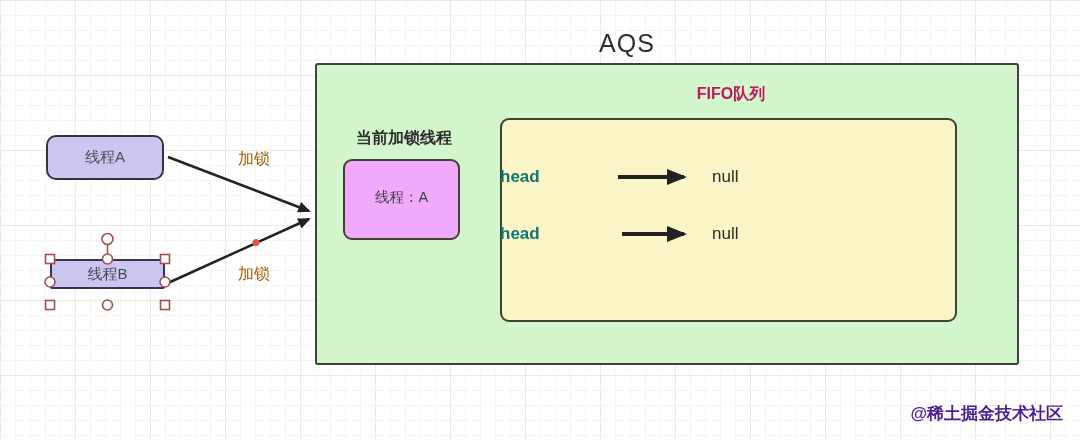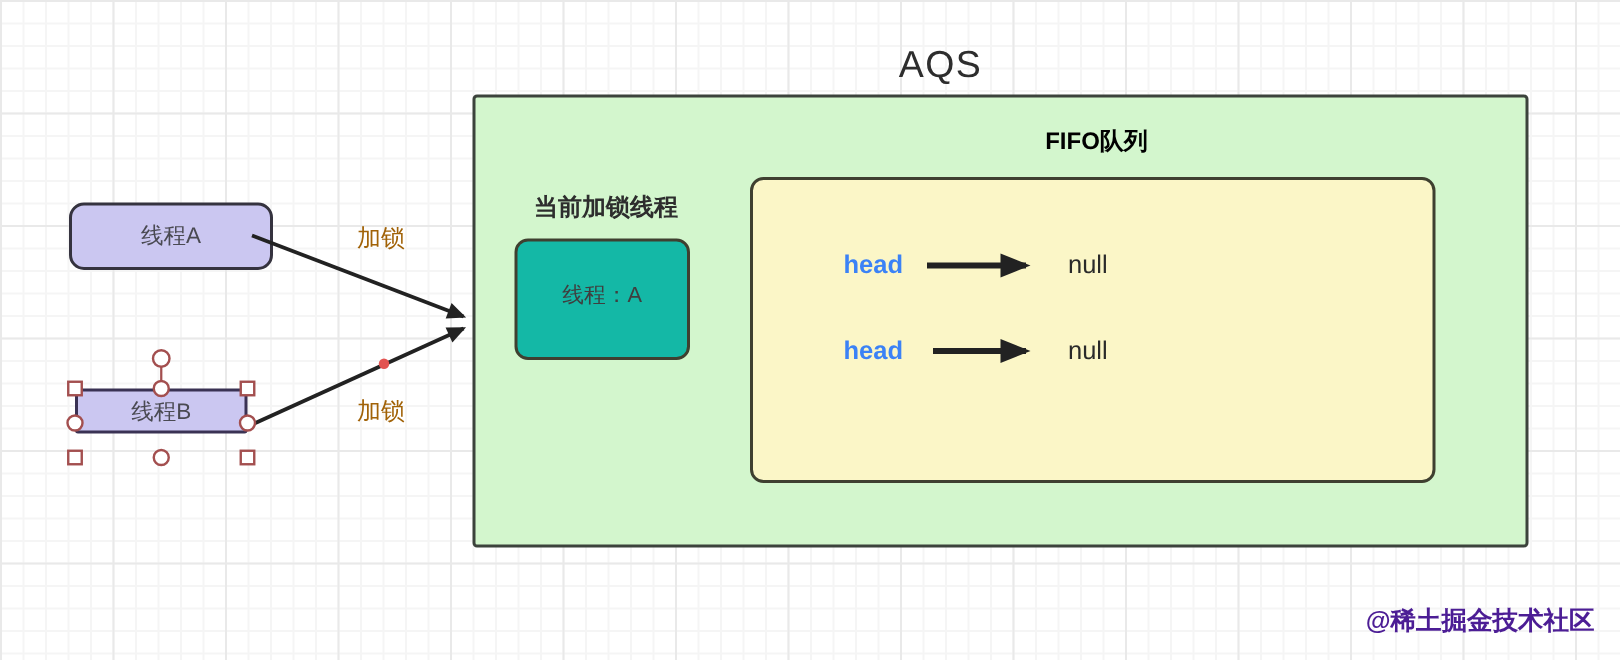--- a/index.html
+++ b/index.html
@@ -19,48 +19,48 @@
     left:527px;top:29px;width:200px;text-align:center;
     font-size:25px;font-weight:normal;color:#2d2d2d;letter-spacing:1px;
   }
   .aqs-box{
     left:315px;top:63px;width:704px;height:302px;
     background:#d3f6cd;border:2px solid #3c433c;border-radius:3px;
     box-sizing:border-box;z-index:1;
   }
   .fifo-label{
     left:631px;top:84px;width:200px;text-align:center;
-    font-size:16px;font-weight:bold;color:#000000;z-index:2;
+    font-size:16px;font-weight:bold;color:#be185d;z-index:2;
   }
   .cur-heading{
     left:304px;top:128px;width:200px;text-align:center;
     font-size:16px;font-weight:bold;color:#2d2d2d;z-index:2;
   }
   .cur-box{
     left:343px;top:159px;width:117px;height:81px;box-sizing:border-box;
-    background:#14b8a6;border:2px solid #3f4030;border-radius:9px;
+    background:#f0abfc;border:2px solid #3f4030;border-radius:9px;
     text-align:center;padding-top:26px;z-index:2;
     font-size:14.5px;color:#3f3f3f;line-height:20px;
   }
   .queue-box{
     left:500px;top:118px;width:457px;height:204px;box-sizing:border-box;
     background:#fbf6c7;border:2px solid #3f4030;border-radius:9px;z-index:2;
   }
   .qname{
-    width:102px;text-align:right;font-size:17px;font-weight:bold;color:#3b82f6;z-index:3;
+    width:102px;font-size:17px;font-weight:bold;color:#0f766e;z-index:3;
   }
   .qnull{
     left:712px;font-size:17px;font-weight:normal;color:#2a2a2a;z-index:3;
   }
   .thread-box{
     box-sizing:border-box;background:#cbc7f1;text-align:center;
     font-size:15px;color:#4a4a52;z-index:2;
     display:flex;align-items:center;justify-content:center;
   }
-  .thread-a{left:46px;top:135px;width:136px;height:45px;border:2px solid #35333f;border-radius:10px;}
+  .thread-a{left:46px;top:135px;width:118px;height:45px;border:2px solid #35333f;border-radius:10px;}
   .thread-b{left:50px;top:259px;width:115px;height:30px;border:2px solid #3a3254;border-radius:2px;}
   .lock-label{
     width:80px;text-align:right;font-size:16px;font-weight:normal;color:#a16207;z-index:3;
   }
   .watermark{
     right:17px;top:402px;font-size:17px;color:#4c1d95;z-index:4;font-weight:bold;
   }
   .overlay{left:0;top:0;z-index:5;pointer-events:none;}
 </style>
 </head>

